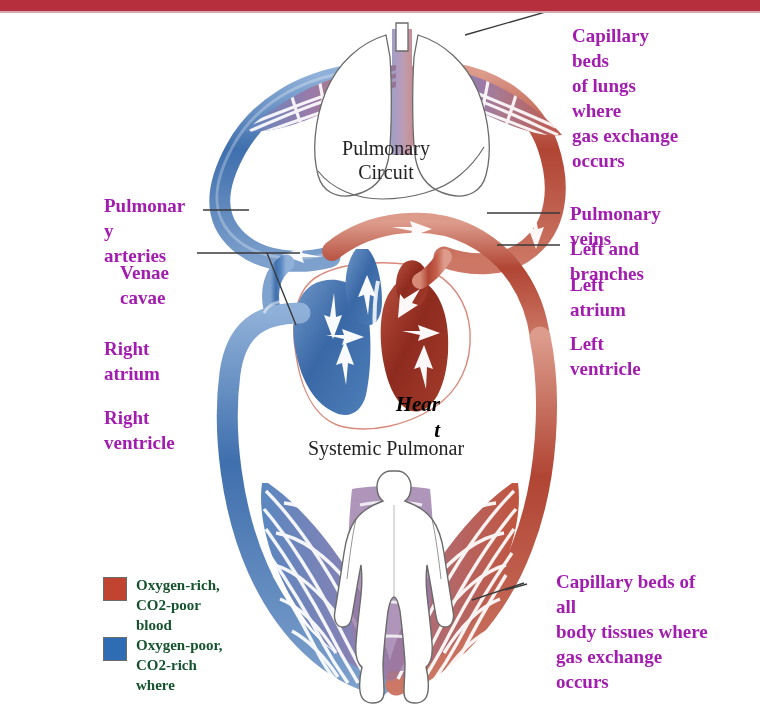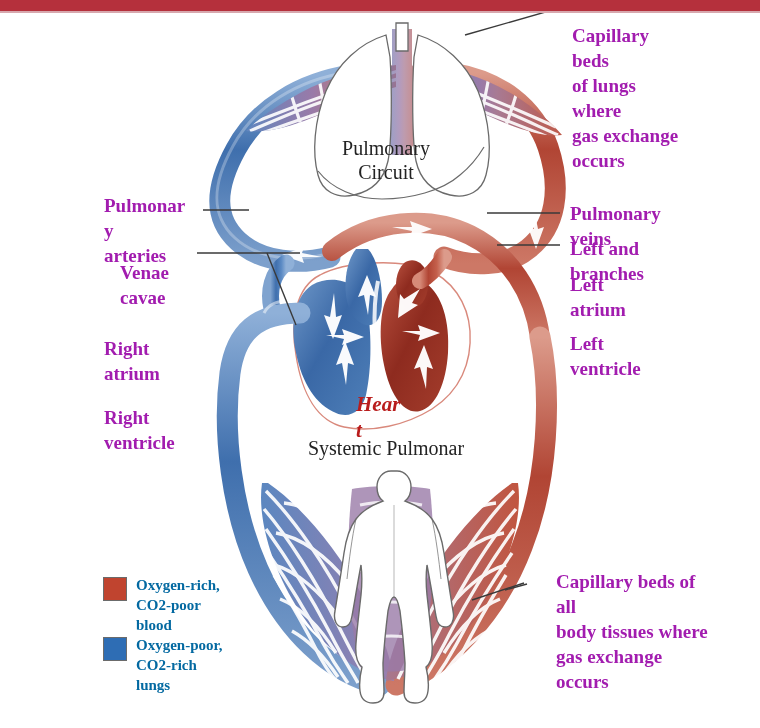--- a/index.html
+++ b/index.html
@@ -61,22 +61,22 @@
     font-size: 20px;
     line-height: 24px;
     text-align: center;
     color: #232323;
   }
   .label.heart-word {
     font-weight: bold;
     font-style: italic;
     font-size: 21px;
     line-height: 26px;
-    color: #b91c1c;
-    text-align: left;
+    color: #000000;
+    text-align: right;
   }
 
   
   .legend-row {
     position: absolute;
     display: flex;
     align-items: flex-start;
   }
   .legend-swatch {
     width: 22px;
@@ -84,21 +84,21 @@
     flex: 0 0 22px;
     border: 1px solid #6b6b6b;
     margin-right: 9px;
     margin-top: 2px;
   }
   .legend-text {
     font-family: "Liberation Serif", "DejaVu Serif", serif;
     font-weight: bold;
     font-size: 15px;
     line-height: 20px;
-    color: #0369a1;
+    color: #14532d;
     white-space: pre-line;
   }
 </style>
 </head>
 <body>
 
 <div id="slide">
 
   <div class="top-band" style="background: rgb(181, 48, 60);"></div>
   <div class="top-band-hairline"></div>
@@ -411,17 +411,17 @@
       <span class="legend-swatch" style="background-color: rgb(192, 68, 47);"></span>
       <span class="legend-text">Oxygen-rich,
 CO2-poor
 blood</span>
     </div>
 
     <div class="legend-row" style="left:103px; top:622px; width:190px;">
       <span class="legend-swatch" style="background-color: rgb(46, 109, 180);"></span>
       <span class="legend-text">Oxygen-poor,
 CO2-rich
-lungs</span>
+where</span>
     </div>
 
   </div>
 </div>
 
 </body></html>

